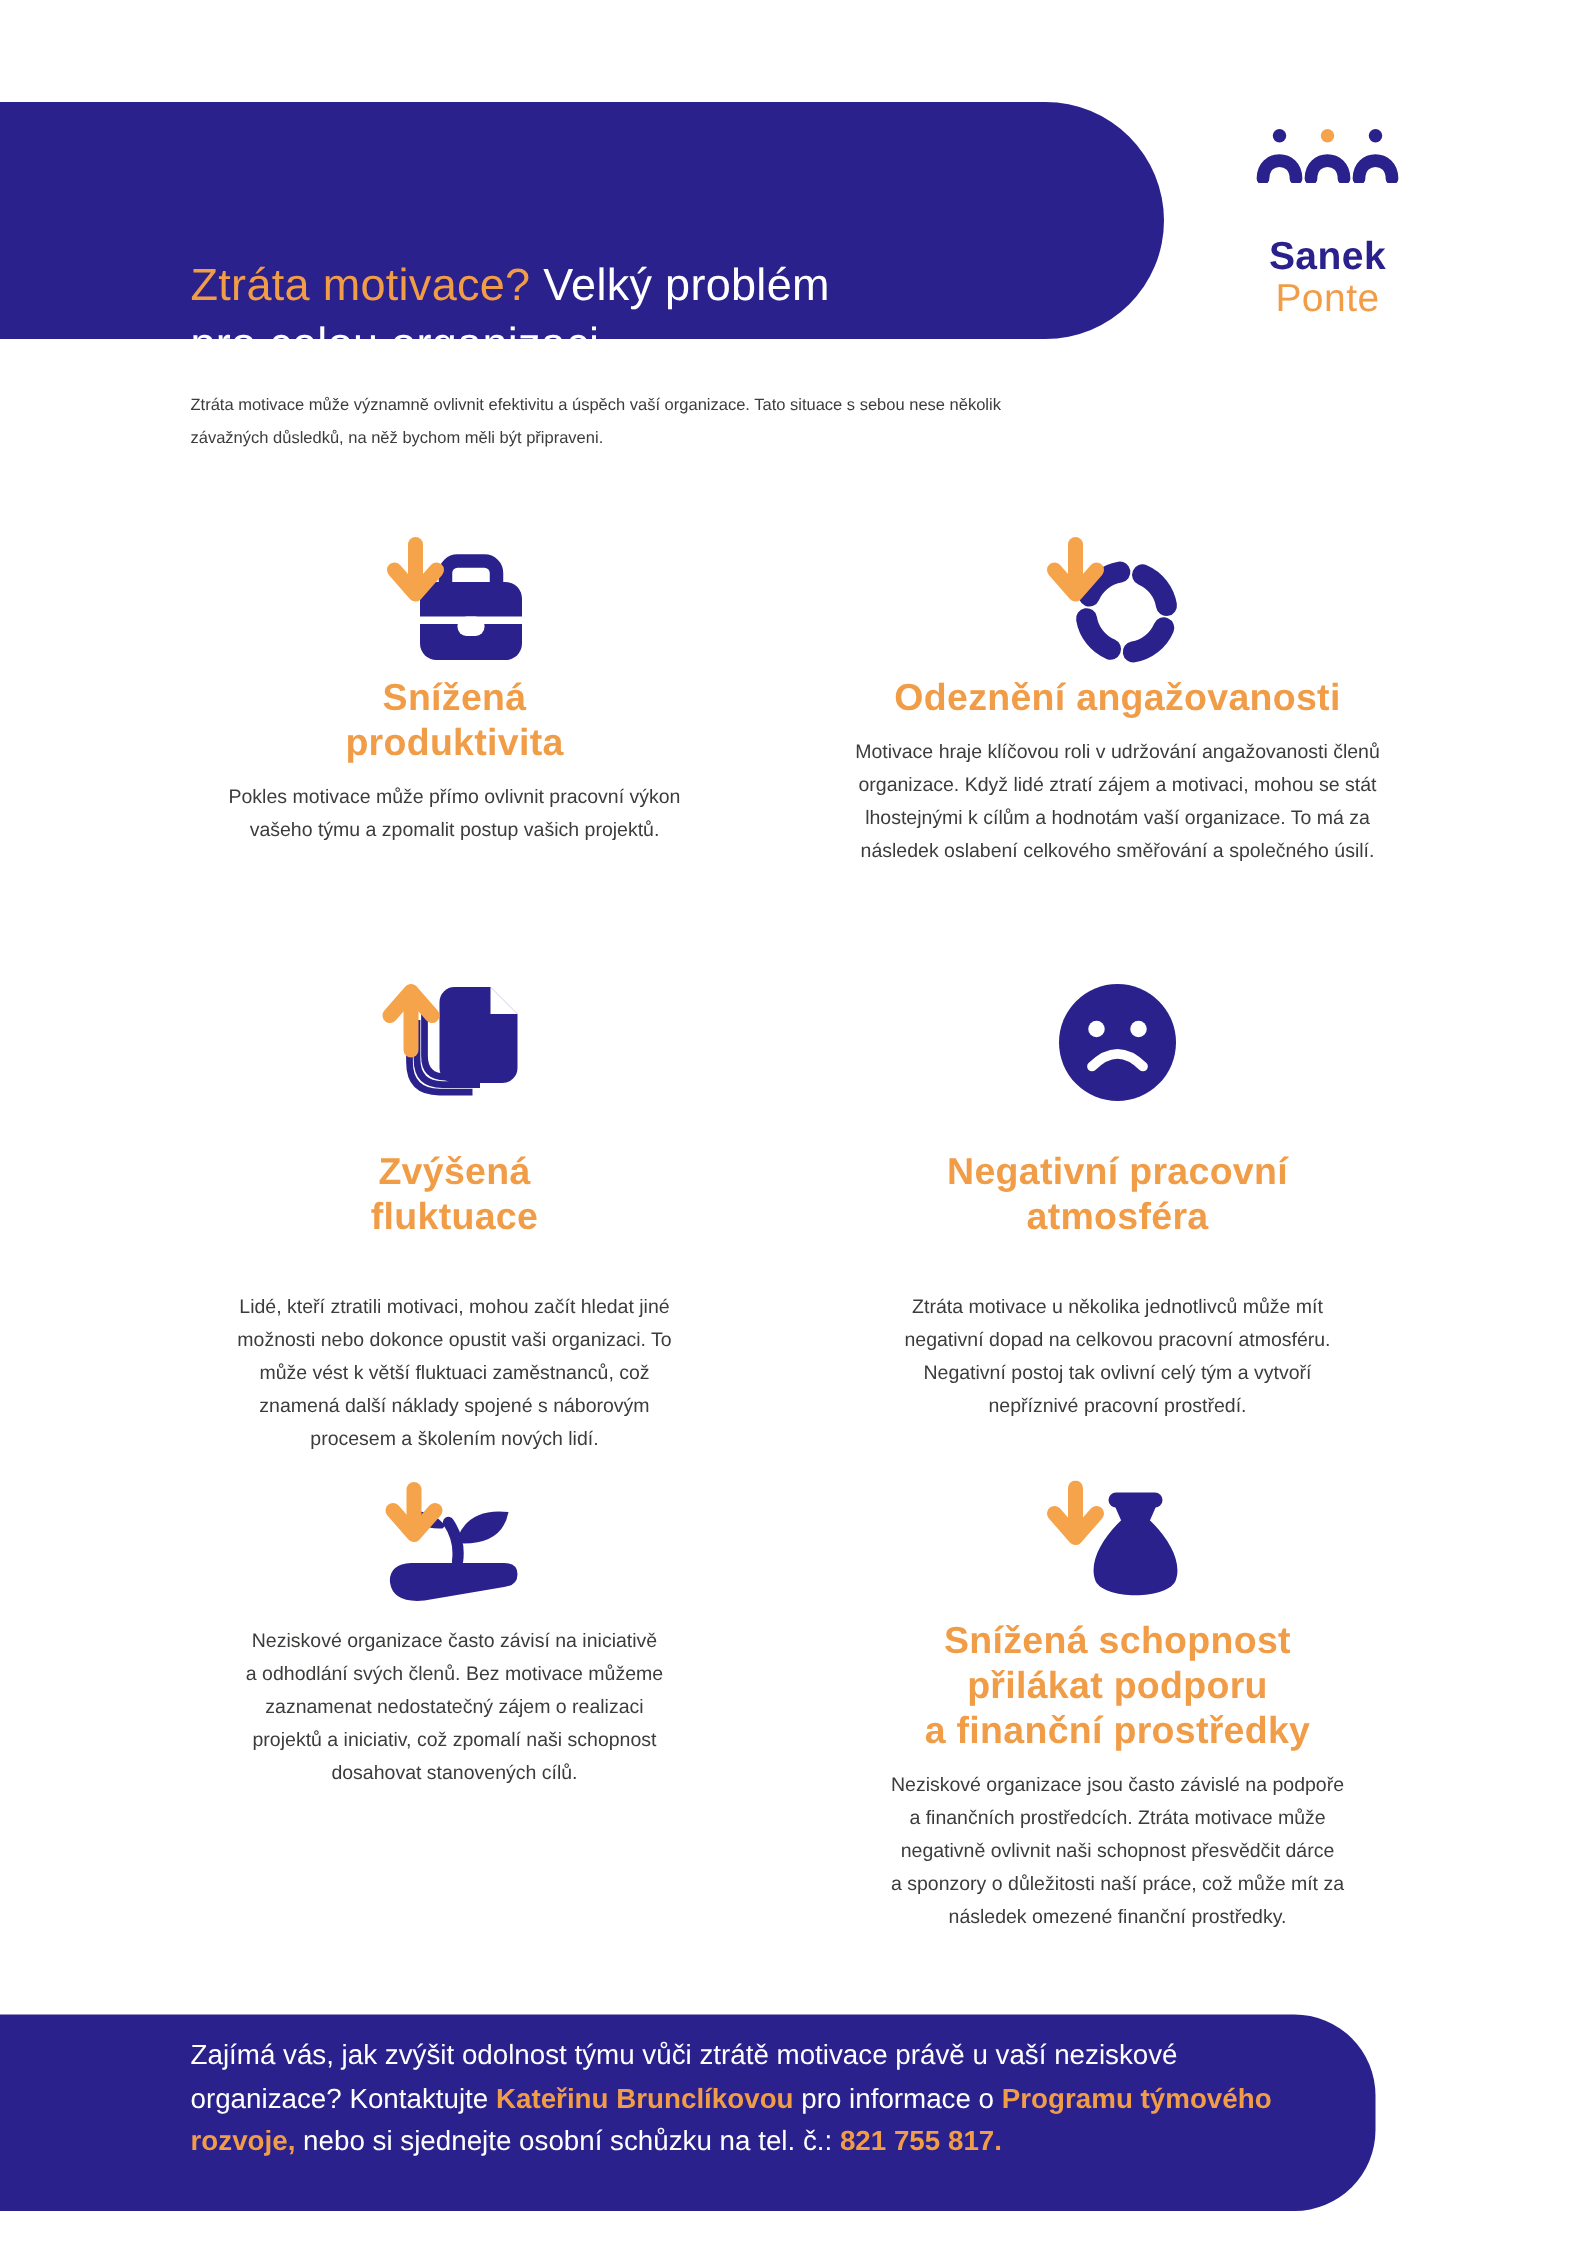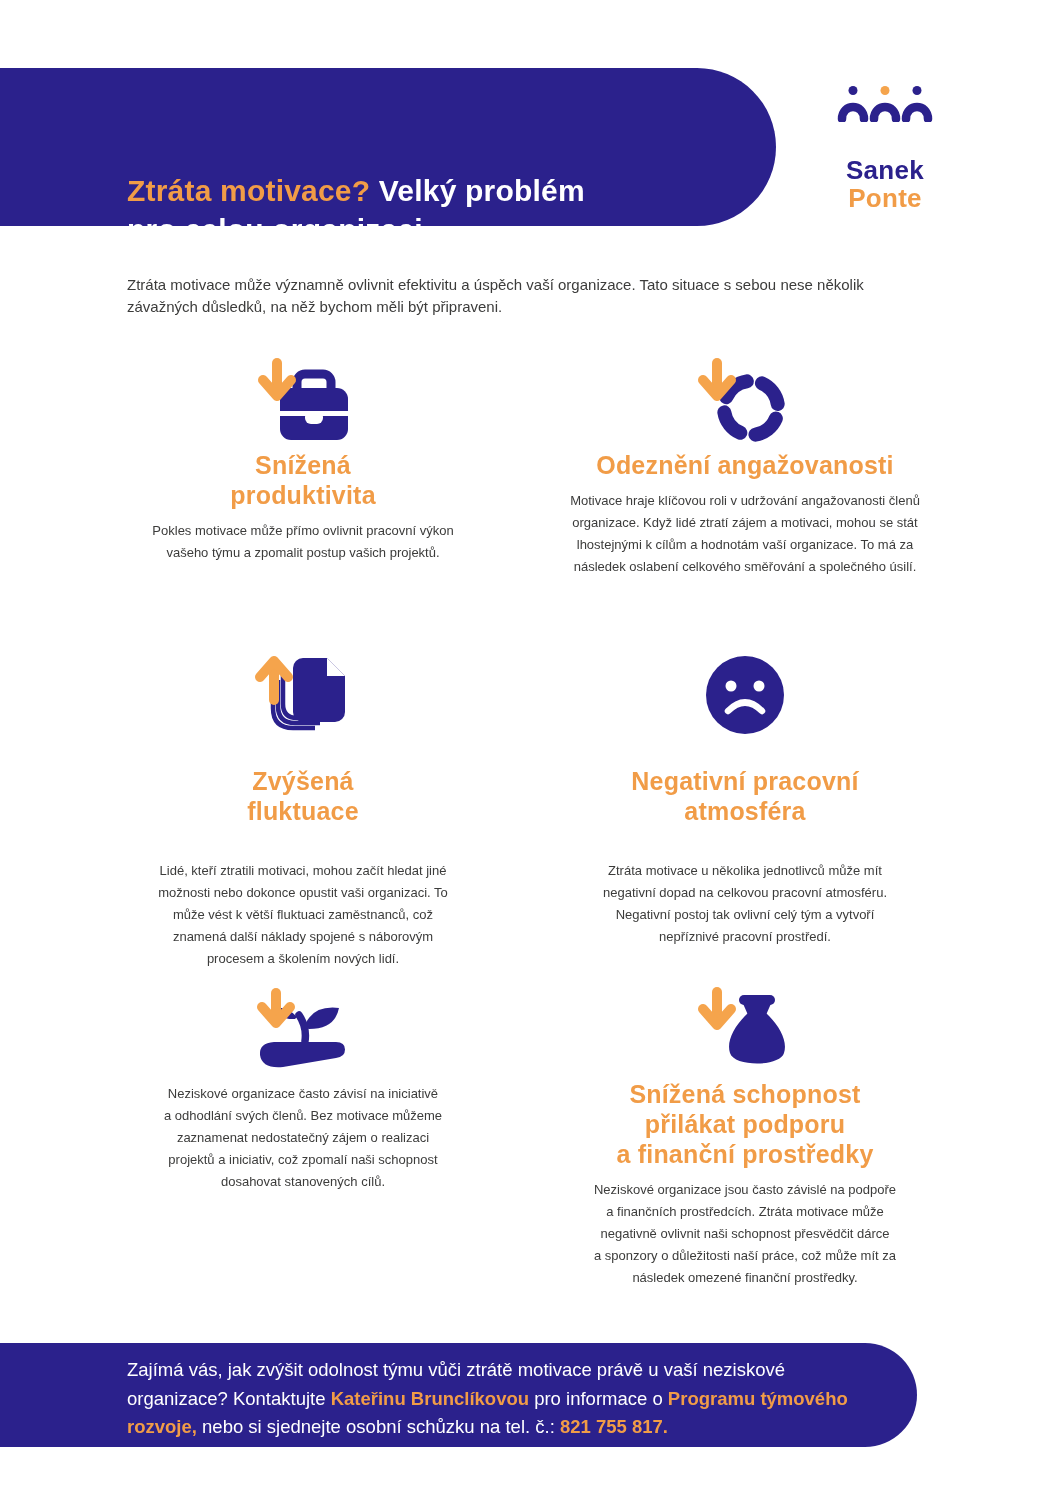--- a/index.html
+++ b/index.html
@@ -10,47 +10,47 @@
   }
   *{margin:0;padding:0;box-sizing:border-box;}
   html,body{background:#fff;}
   body{font-family:"Liberation Sans",sans-serif;}
   .page{position:relative;width:1058px;height:1497px;background:#ffffff;overflow:hidden;}
 
   
   .header-band{position:absolute;left:0;top:68px;width:776px;height:158px;
     background:var(--indigo);border-radius:0 79px 79px 0;}
   .page-title{position:absolute;left:127px;top:103px;font-size:30px;line-height:39px;
-    font-weight:bold;color:#ffffff;white-space:pre;letter-spacing:.2px;}
+    font-weight:normal;color:#ffffff;white-space:pre;letter-spacing:.2px;}
   .page-title .hl{color:var(--accent);}
 
   
   .logo{position:absolute;left:833px;top:84px;width:104px;text-align:center;}
   .logo svg{display:block;margin:0 auto 2px auto;}
   .logo-sanek{font-size:26px;line-height:28px;font-weight:bold;color:var(--indigo);letter-spacing:.3px;margin-top:34px;}
-  .logo-ponte{font-size:26px;line-height:28px;font-weight:bold;color:var(--accent);letter-spacing:.3px;}
+  .logo-ponte{font-size:26px;line-height:28px;font-weight:normal;color:var(--accent);letter-spacing:.3px;}
 
   
-  .intro{position:absolute;left:127px;top:274px;font-size:15px;line-height:21.5px;
+  .intro{position:absolute;left:127px;top:260px;font-size:11px;line-height:21.5px;
     color:var(--body-text);white-space:pre;}
 
   
   .section{position:absolute;display:flex;flex-direction:column;align-items:center;text-align:center;}
   .col-left{left:107px;width:392px;}
   .col-right{left:533px;width:424px;}
   .row1{top:356px;}
   .row2{top:648px;gap:24px;}
   .row3{top:985px;}
   .icon-box{height:88px;display:flex;align-items:flex-end;justify-content:center;}
   .sec-title{margin-top:6px;font-size:25px;line-height:30px;font-weight:bold;
     color:var(--accent);white-space:pre;letter-spacing:.2px;}
   .sec-body{margin-top:10px;font-size:13px;line-height:22px;color:var(--body-text);white-space:pre;}
 
   
-  .footer-band{position:absolute;left:0;top:1343px;width:917px;height:104px;
+  .footer-band{position:absolute;left:0;top:1343px;width:917px;height:131px;
     background:var(--indigo);border-radius:0 54px 54px 0;}
   .footer-text{position:absolute;left:127px;top:13px;font-size:18.5px;line-height:28.5px;
     color:#ffffff;white-space:pre;}
   .footer-text .hl{color:var(--accent);font-weight:bold;}
 
   .ic{display:block;}
 </style>
 </head>
 <body>
 

